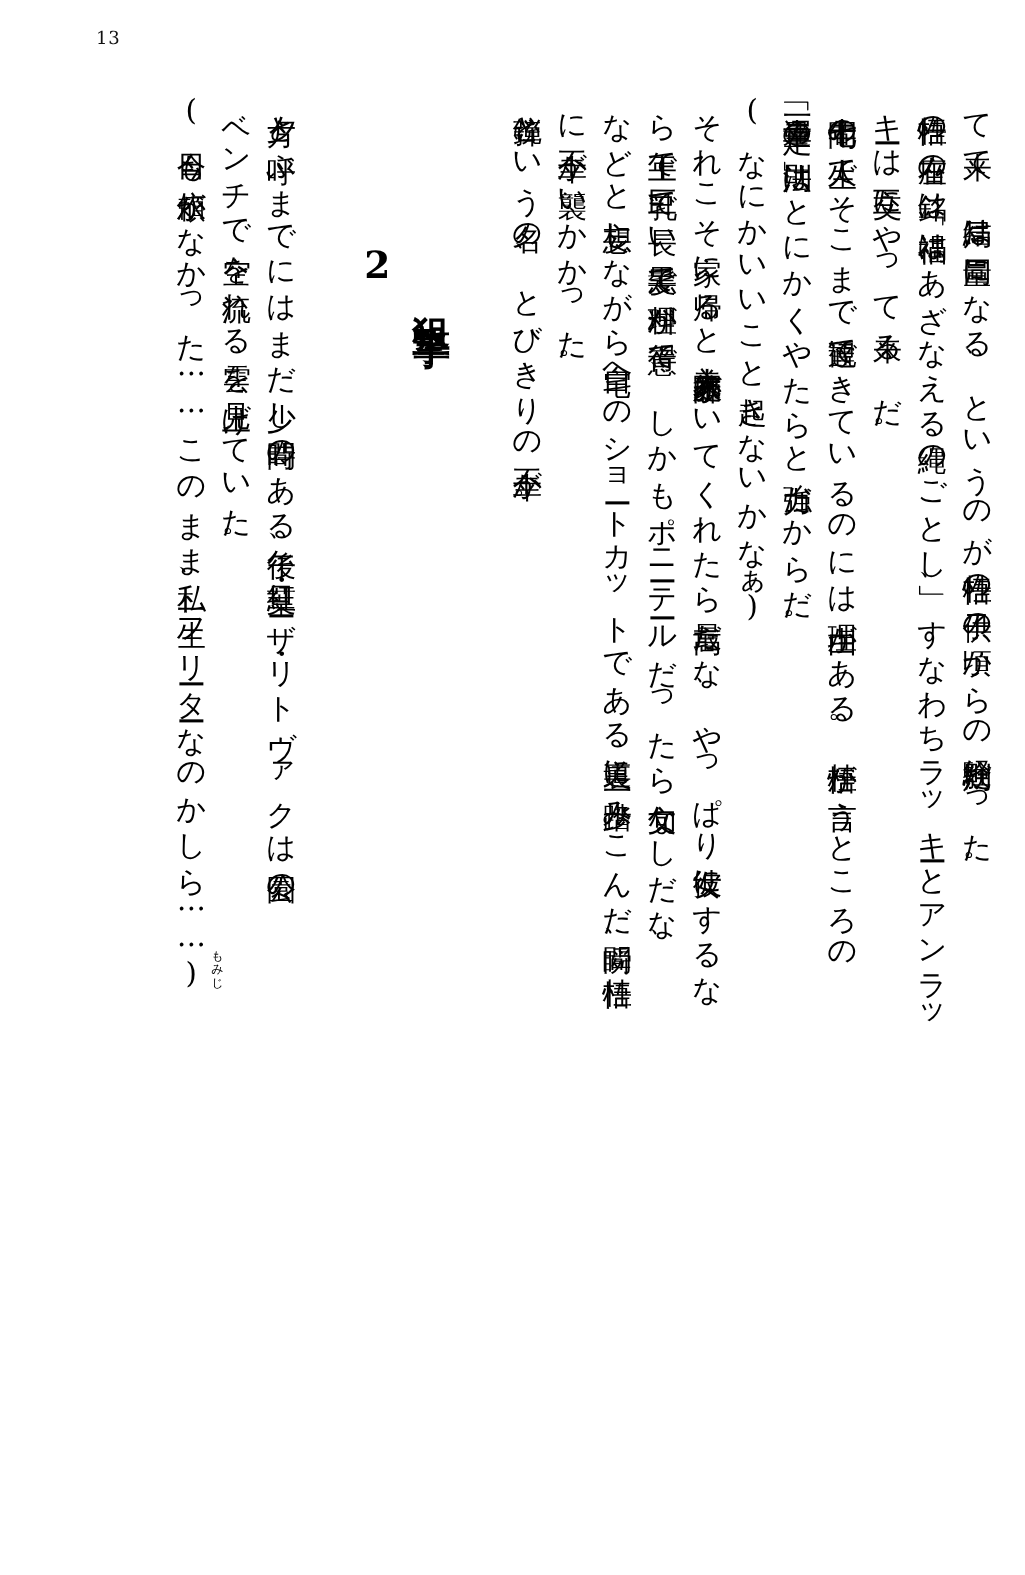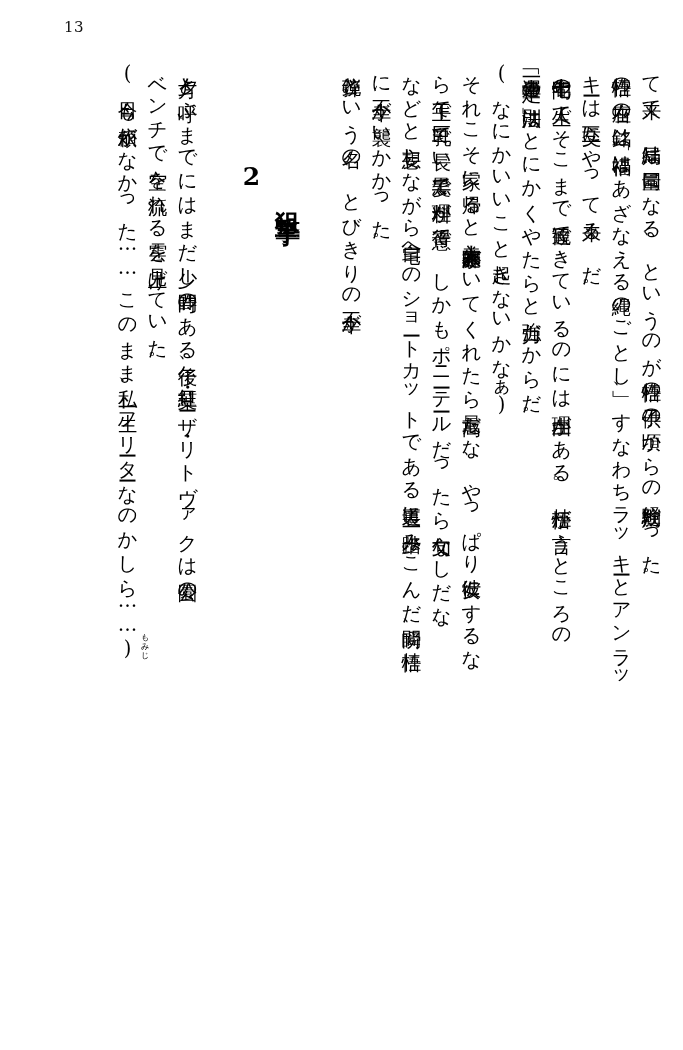--- a/index.html
+++ b/index.html
@@ -13,21 +13,21 @@
     height: 1050px;
     background: #ffffff;
     overflow: hidden;
     font-family: "DejaVu Serif", "Liberation Serif", serif;
     color: #000000;
   }
   .page-number {
     position: absolute;
     top: 18px;
     left: 64px;
-    font-size: 15px;
+    font-size: 12px;
     font-family: "DejaVu Serif", "Liberation Serif", serif;
     color: #111;
     letter-spacing: 0.5px;
   }
   .body-text {
     position: absolute;
     top: 62px;
     left: 30px;
     right: 22px;
     height: 960px;

